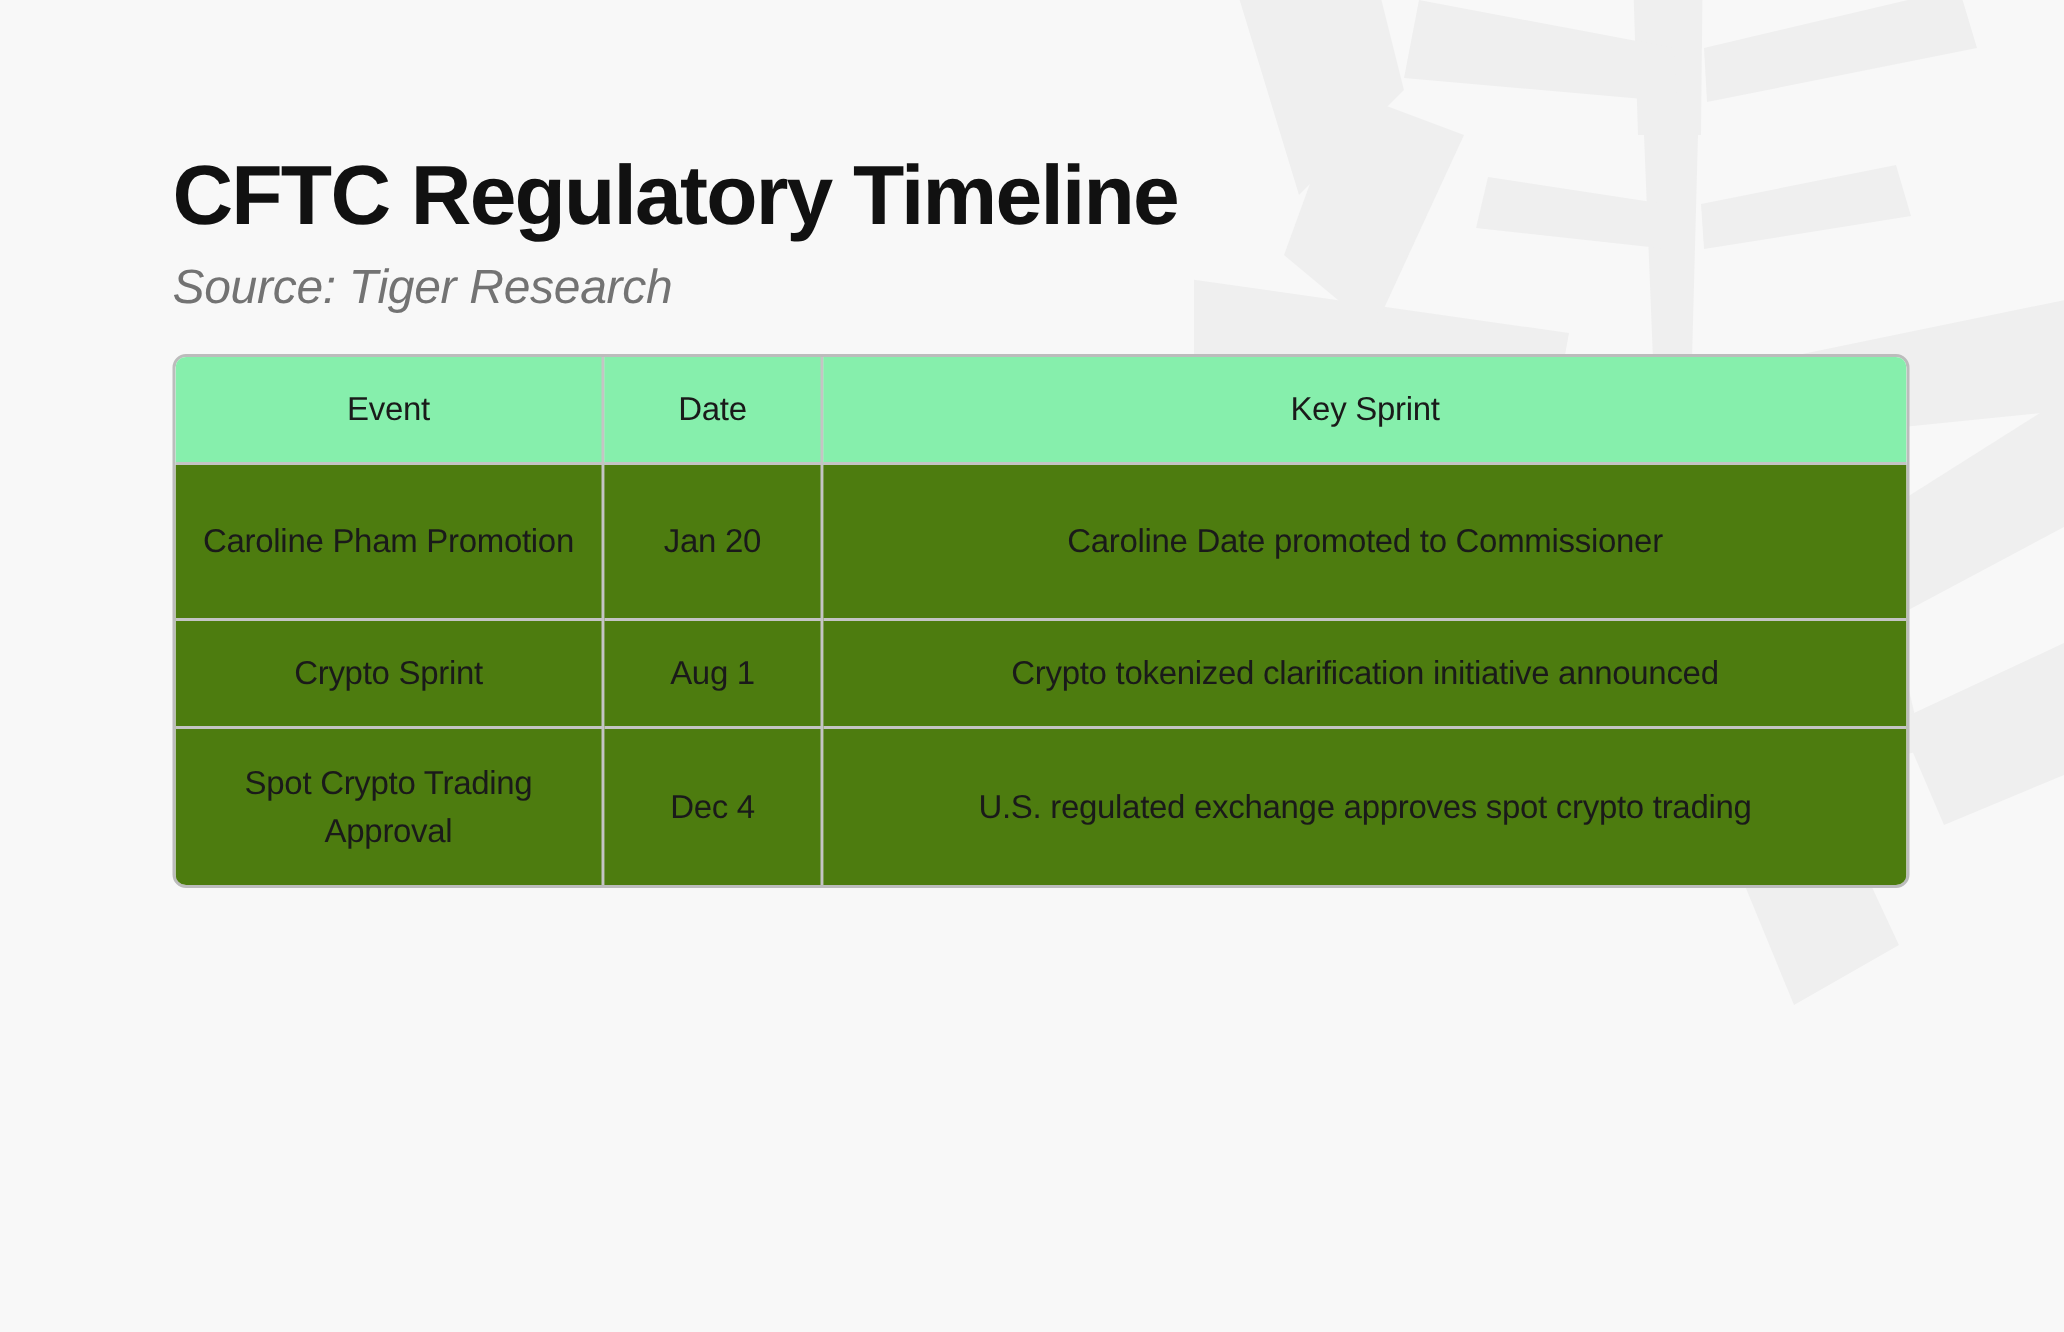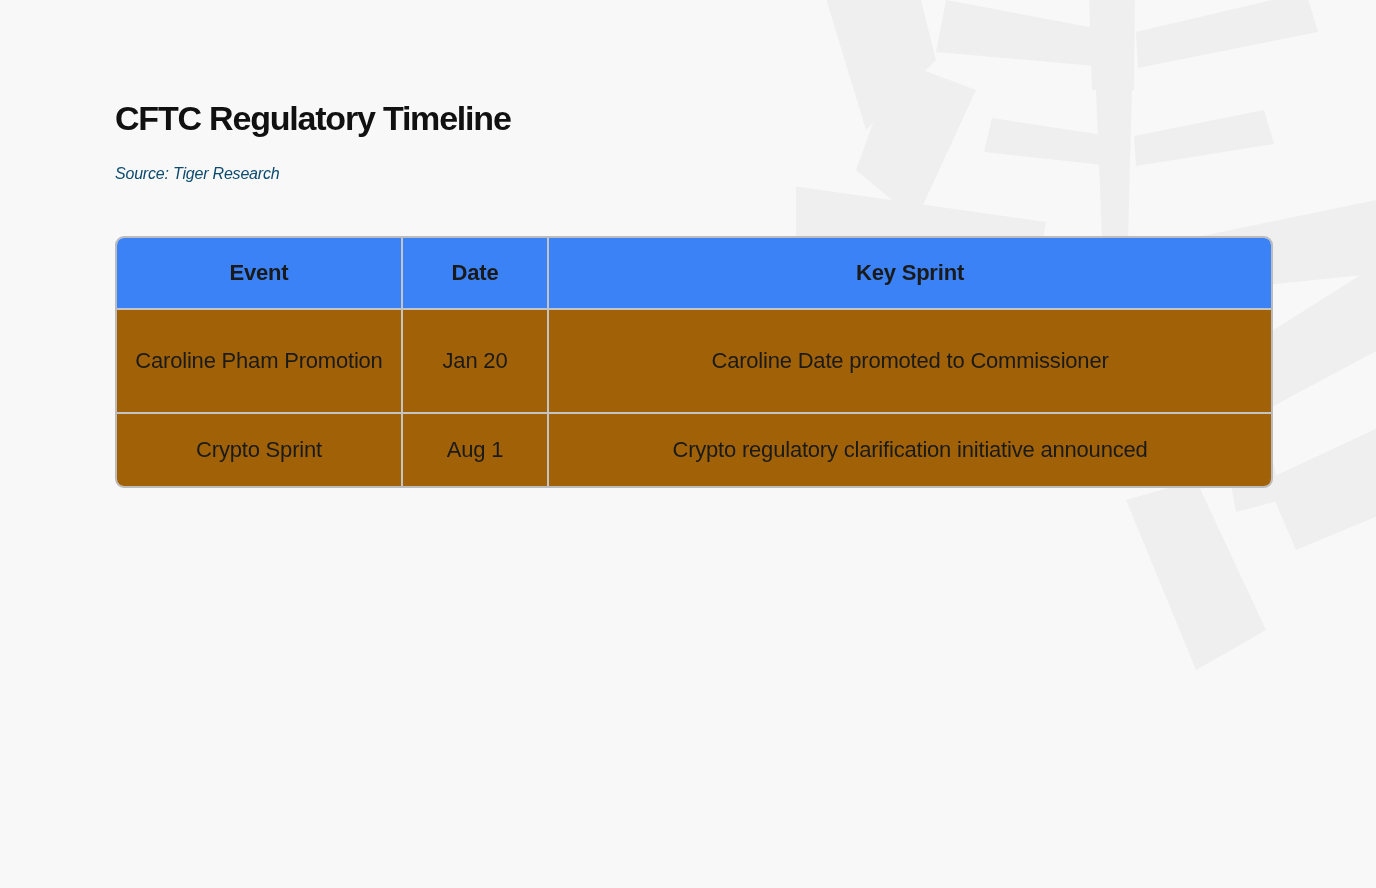--- a/index.html
+++ b/index.html
@@ -35,34 +35,34 @@
   }
 
   .header-block {
     position: absolute;
     left: 115px;
     top: 100px;
     width: 1160px;
   }
 
   .page-title {
-    font-size: 34px;
+    font-size: 56px;
     font-weight: 700;
     letter-spacing: -1.2px;
     color: #111111;
     line-height: 1.08;
     margin: 0;
     white-space: nowrap;
   }
 
   .page-subtitle {
-    font-size: 16px;
+    font-size: 32px;
     font-style: italic;
-    color: #0c4a6e;
-    margin: 28px 0 0 0;
+    color: #737373;
+    margin: 14px 0 0 0;
     line-height: 1.1;
     letter-spacing: -0.2px;
   }
 
   .table-wrap {
     position: absolute;
     left: 115px;
     top: 236px;
     width: 1154px;
   }
@@ -92,29 +92,29 @@
   table.timeline th:last-child,
   table.timeline td:last-child {
     border-right: none;
   }
 
   table.timeline tr:last-child td {
     border-bottom: none;
   }
 
   table.timeline thead th {
-    background: #3b82f6;
-    font-weight: 700;
+    background: #86efac;
+    font-weight: 400;
     font-size: 22px;
     height: 72px;
     letter-spacing: -0.2px;
   }
 
   table.timeline tbody td {
-    background: #a16207;
+    background: #4d7c0f;
     font-size: 22px;
     font-weight: 400;
     line-height: 1.45;
     letter-spacing: -0.2px;
   }
 
   .col-event { width: 286px; }
   .col-date  { width: 146px; }
   .col-details { width: 722px; }
 
@@ -170,19 +170,24 @@
       </thead>
       <tbody>
         <tr class="r-tall">
           <td>Caroline Pham Promotion</td>
           <td>Jan 20</td>
           <td>Caroline Date promoted to Commissioner</td>
         </tr>
         <tr class="r-short">
           <td>Crypto Sprint</td>
           <td>Aug 1</td>
-          <td>Crypto regulatory clarification initiative announced</td>
+          <td>Crypto tokenized clarification initiative announced</td>
+        </tr>
+        <tr class="r-tall">
+          <td>Spot Crypto Trading Approval</td>
+          <td>Dec 4</td>
+          <td>U.S. regulated exchange approves spot crypto trading</td>
         </tr>
       </tbody>
     </table>
   </div>
 
 </div>
 
 </body></html>

